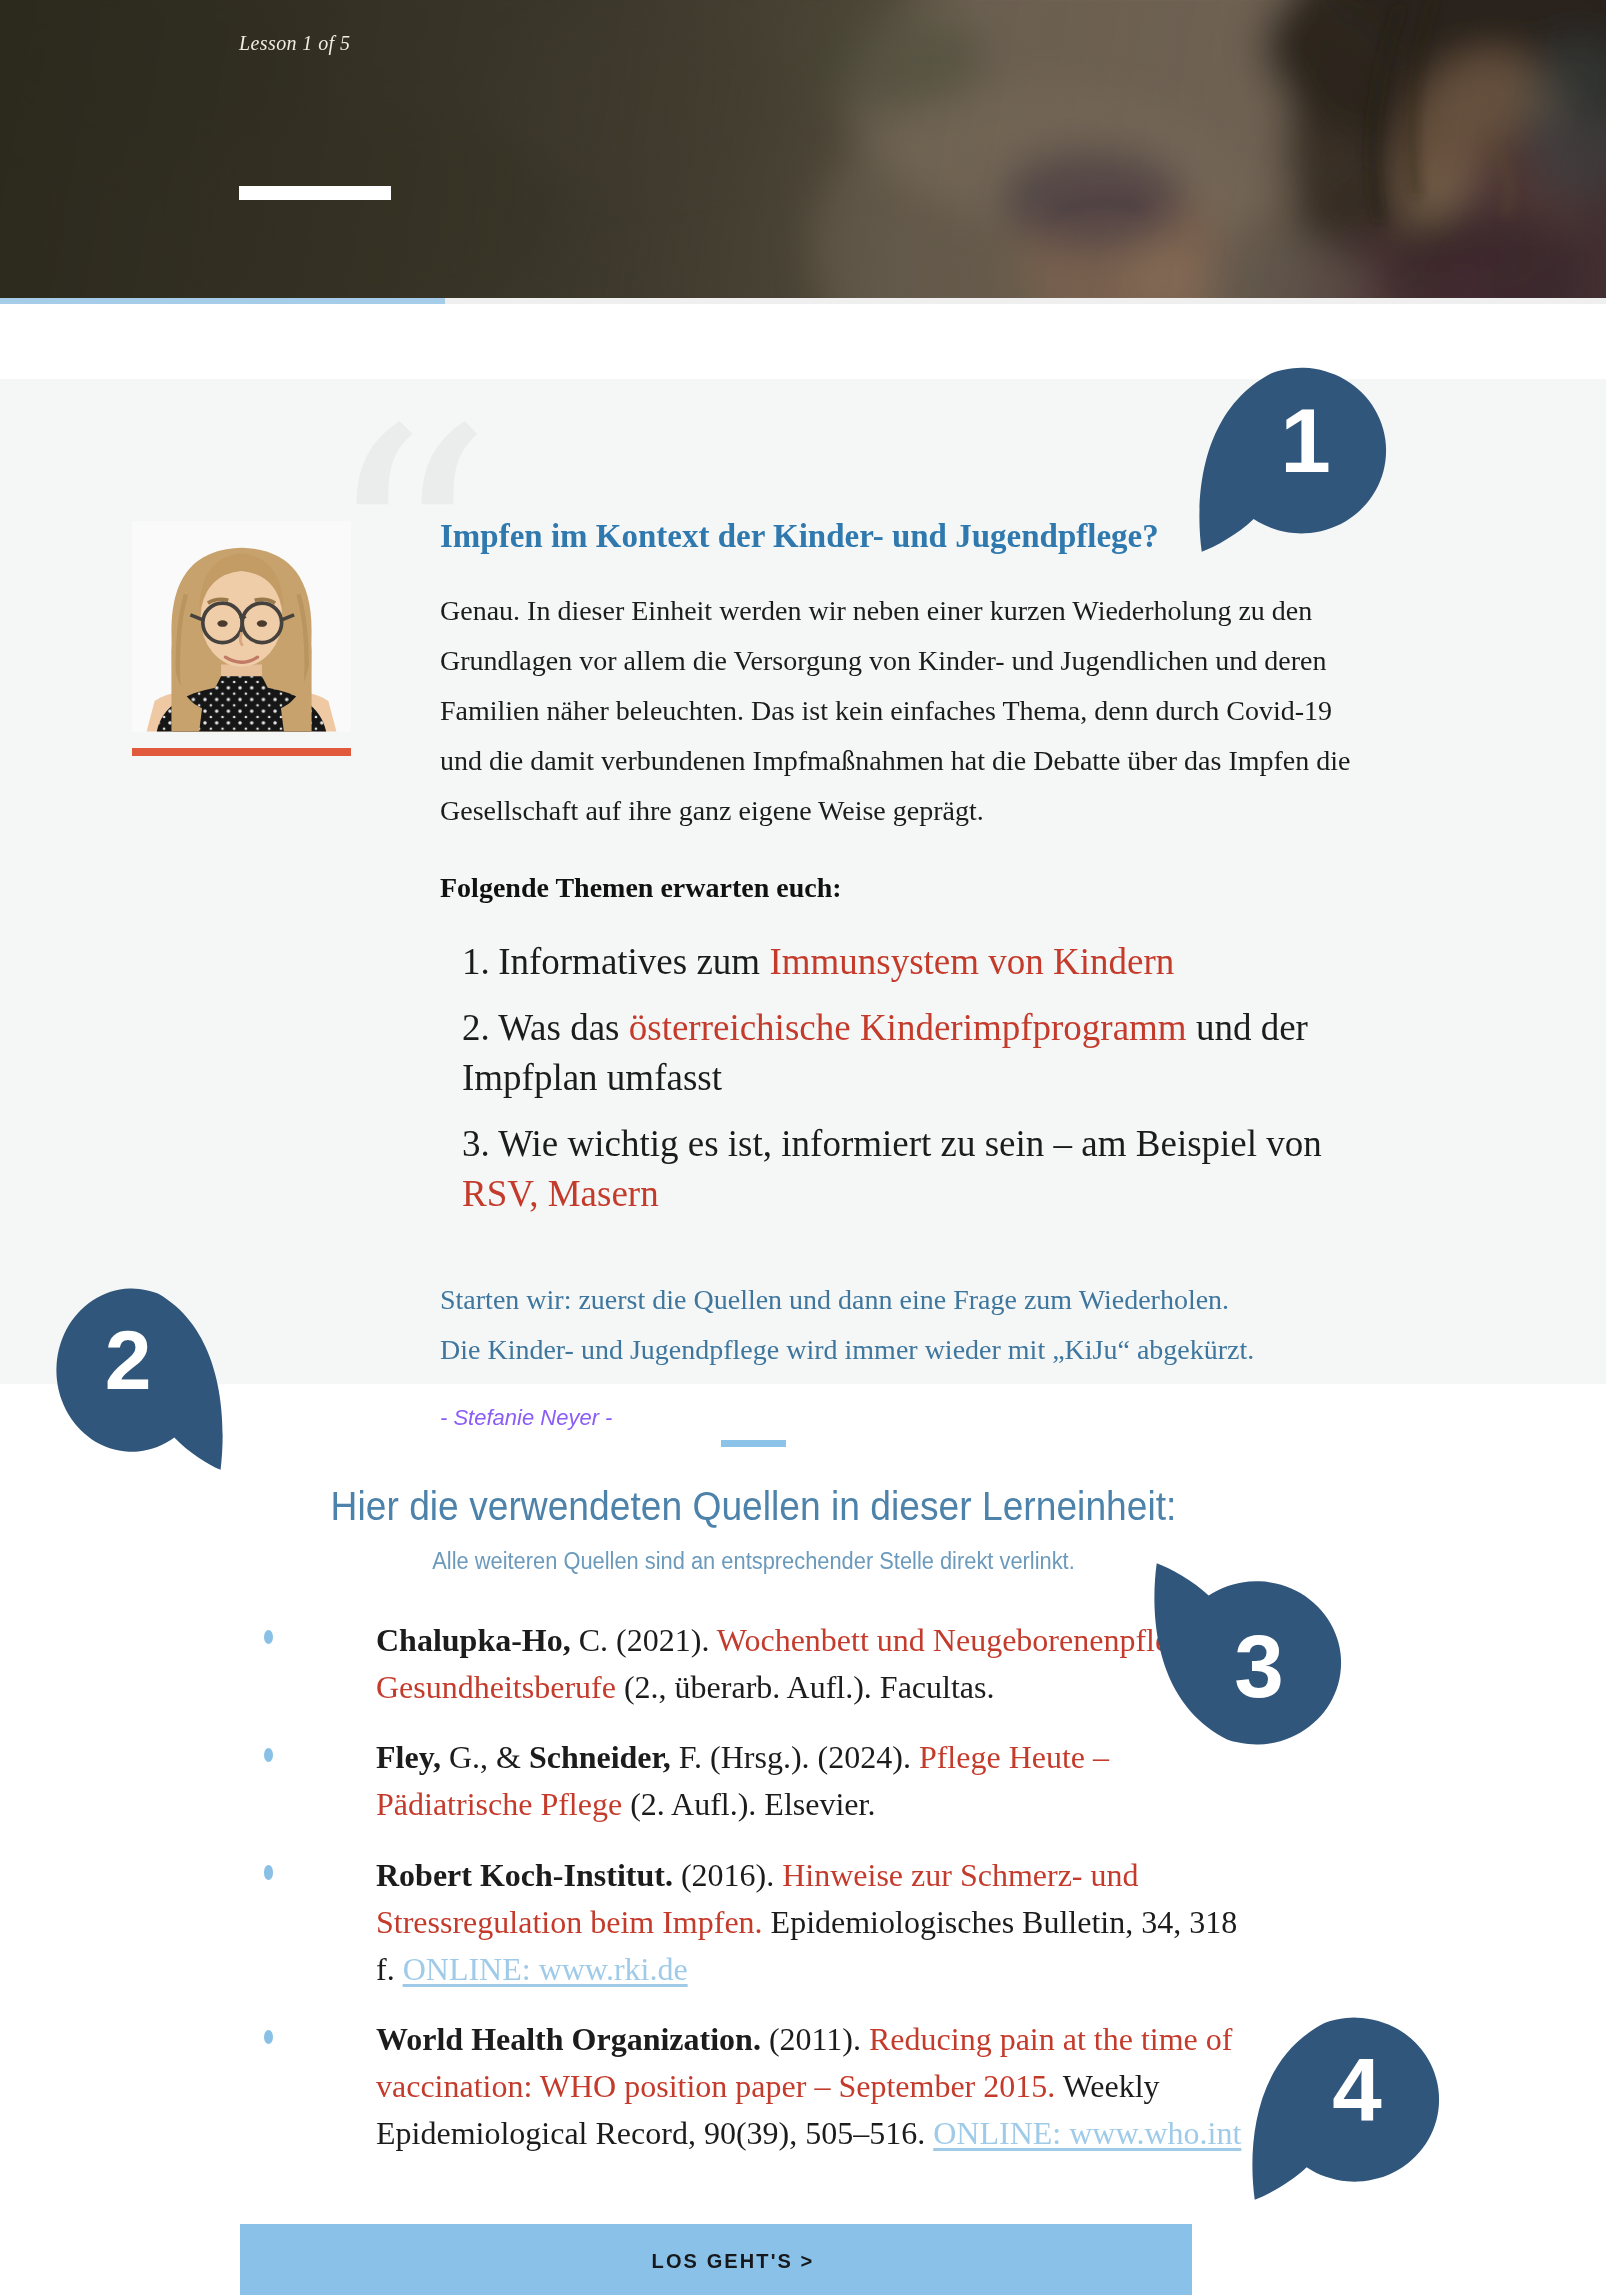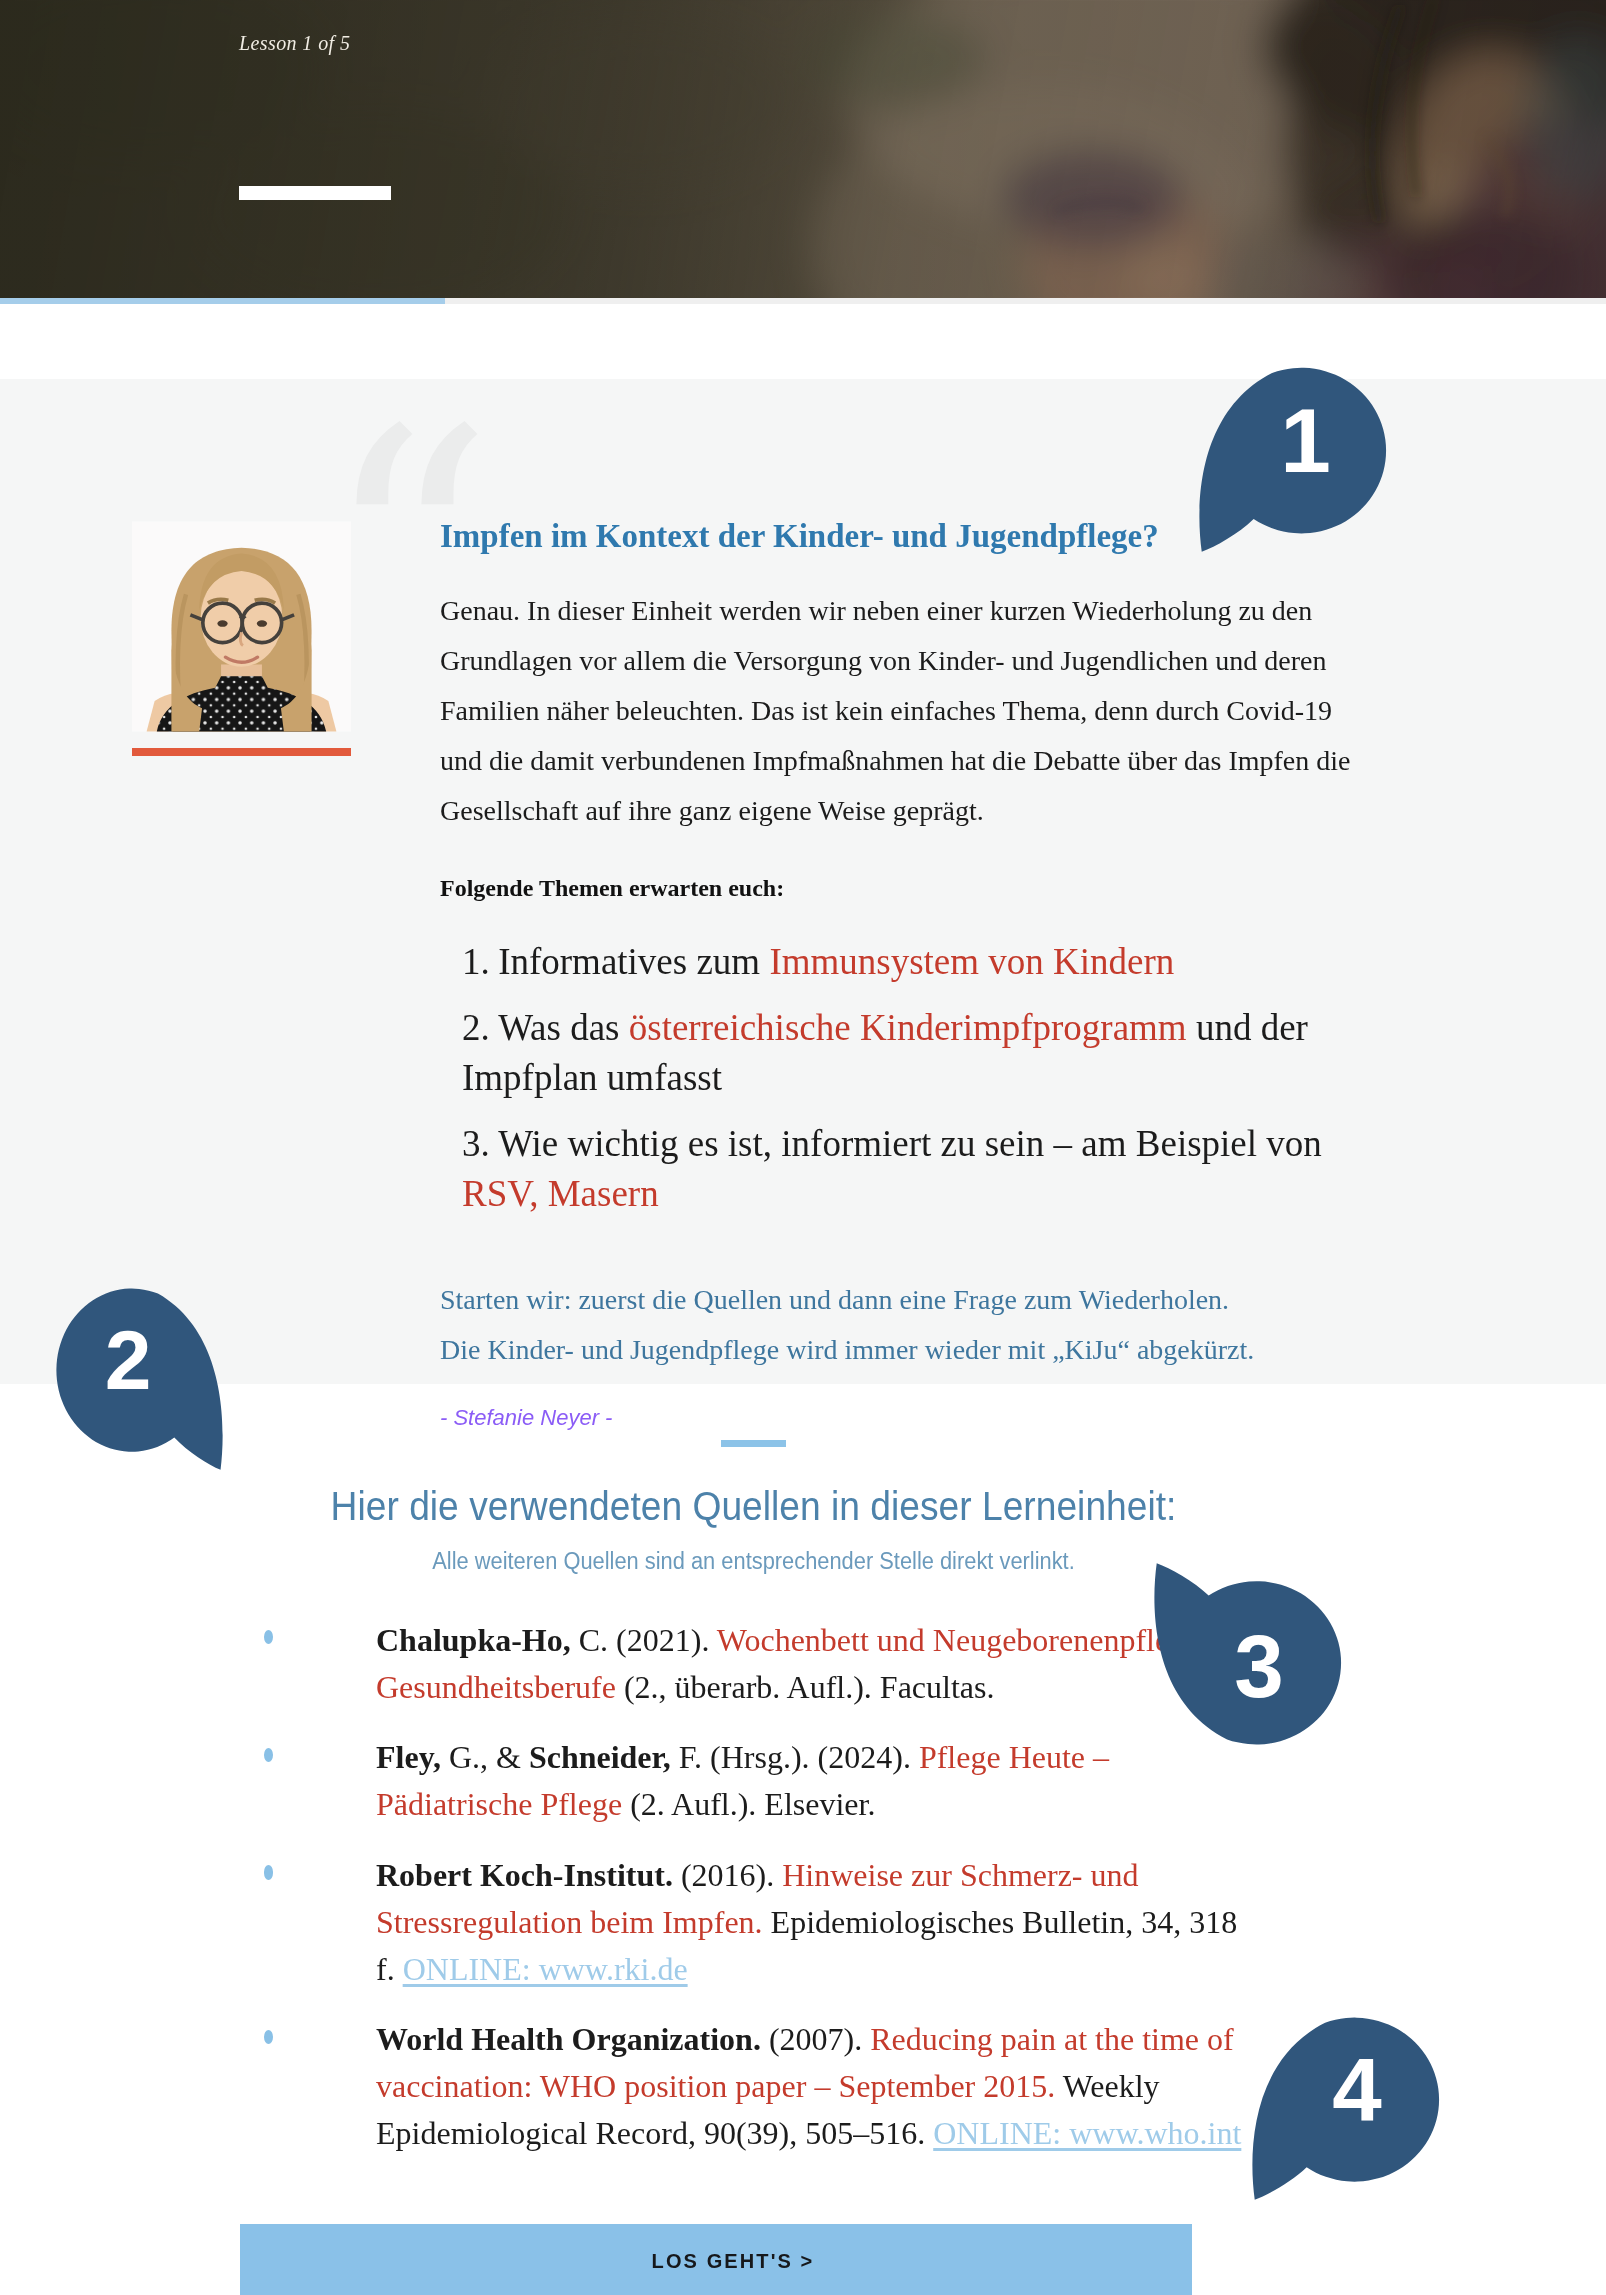--- a/index.html
+++ b/index.html
@@ -23,21 +23,21 @@
   
   .quote-band { position:absolute; left:0; top:379px; width:1607px; height:1005px; background:#f5f6f6; }
   .quote-mark { position:absolute; left:322px; top:6.7px; font-family:"DejaVu Serif", serif;
      font-size:337px; line-height:1; color:#ebecec; user-select:none; }
   .avatar { position:absolute; left:132px; top:126px; width:255px; height:250px; z-index:2; }
   .avatar svg { display:block; }
   .avatar-bar { width:219px; height:7.6px; background:#e25a3c; }
   .quote-col { position:absolute; left:440px; top:137px; width:932px; z-index:3; }
   .quote-heading { margin:0; font-size:33px; line-height:40px; font-weight:700; color:var(--blue,#2f79ae); }
   .quote-par { margin:30px 0 0 0; font-size:28px; line-height:50px; color:#1c1c1c; }
-  .topics-intro { margin:27px 0 0 0; font-size:24px; line-height:50px; font-weight:700; color:#111; }
+  .topics-intro { margin:27px 0 0 0; font-size:28px; line-height:50px; font-weight:700; color:#111; }
   .topics { list-style:none; margin:24.4px 0 0 0; padding:0 0 0 22px; }
   .topics li { font-size:37px; line-height:50px; margin-bottom:16px; }
   .topics li .num { margin-right:8.4px; }
   .note { margin-top:56px; font-size:28px; line-height:50px; color:#3e769e; }
   .signature { margin-top:30px; font-family:"Liberation Sans", sans-serif; font-style:italic;
      font-size:22px; color:#8b5cf6; }
 
   .seg-red { color:var(--red,#c43b2c); }
   .seg-bold { font-weight:700; }
   .seg-link { color:var(--link,#9fcbe9); text-decoration:underline; text-underline-offset:4.2px; cursor:pointer; }
@@ -197,21 +197,21 @@
 
   <section class="sources">
     <div class="sources-col">
       <div class="divider"></div>
       <h2 class="sources-heading">Hier die verwendeten Quellen in dieser Lerneinheit:</h2>
       <div class="sources-sub">Alle weiteren Quellen sind an entsprechender Stelle direkt verlinkt.</div>
       <ul class="refs">
           <li><span class="seg-bold">Chalupka-Ho,</span><span class="seg-plain"> C. (2021). </span><span class="seg-red">Wochenbett und Neugeborenenpflege für Gesundheitsberufe</span><span class="seg-plain"> (2., überarb. Aufl.). Facultas.</span></li>
           <li><span class="seg-bold">Fley,</span><span class="seg-plain"> G., &amp; </span><span class="seg-bold">Schneider,</span><span class="seg-plain"> F. (Hrsg.). (2024). </span><span class="seg-red">Pflege Heute – Pädiatrische Pflege</span><span class="seg-plain"> (2. Aufl.). Elsevier.</span></li>
           <li><span class="seg-bold">Robert Koch-Institut.</span><span class="seg-plain"> (2016). </span><span class="seg-red">Hinweise zur Schmerz- und Stressregulation beim Impfen.</span><span class="seg-plain"> Epidemiologisches Bulletin, 34, 318 f. </span><a class="seg-link">ONLINE: www.rki.de</a></li>
-          <li><span class="seg-bold">World Health Organization.</span><span class="seg-plain"> (2007). </span><span class="seg-red">Reducing pain at the time of vaccination: WHO position paper – September 2015.</span><span class="seg-plain"> Weekly Epidemiological Record, 90(39), 505–516. </span><a class="seg-link">ONLINE: www.who.int</a></li>
+          <li><span class="seg-bold">World Health Organization.</span><span class="seg-plain"> (2011). </span><span class="seg-red">Reducing pain at the time of vaccination: WHO position paper – September 2015.</span><span class="seg-plain"> Weekly Epidemiological Record, 90(39), 505–516. </span><a class="seg-link">ONLINE: www.who.int</a></li>
         </ul>
       <div class="cta">LOS GEHT'S &gt;</div>
     </div>
   </section>
 
   <div class="marker marker-1">
     <svg width="201" height="205" viewBox="0 0 240 250" preserveAspectRatio="none">
       <path d="M 14 246 C 6 186, 10 74, 98 28 A 101 101 0 1 1 76 206 C 58 224, 30 240, 14 246 Z" fill="#30567c"></path>
     </svg>
       <span class="num">1</span>

